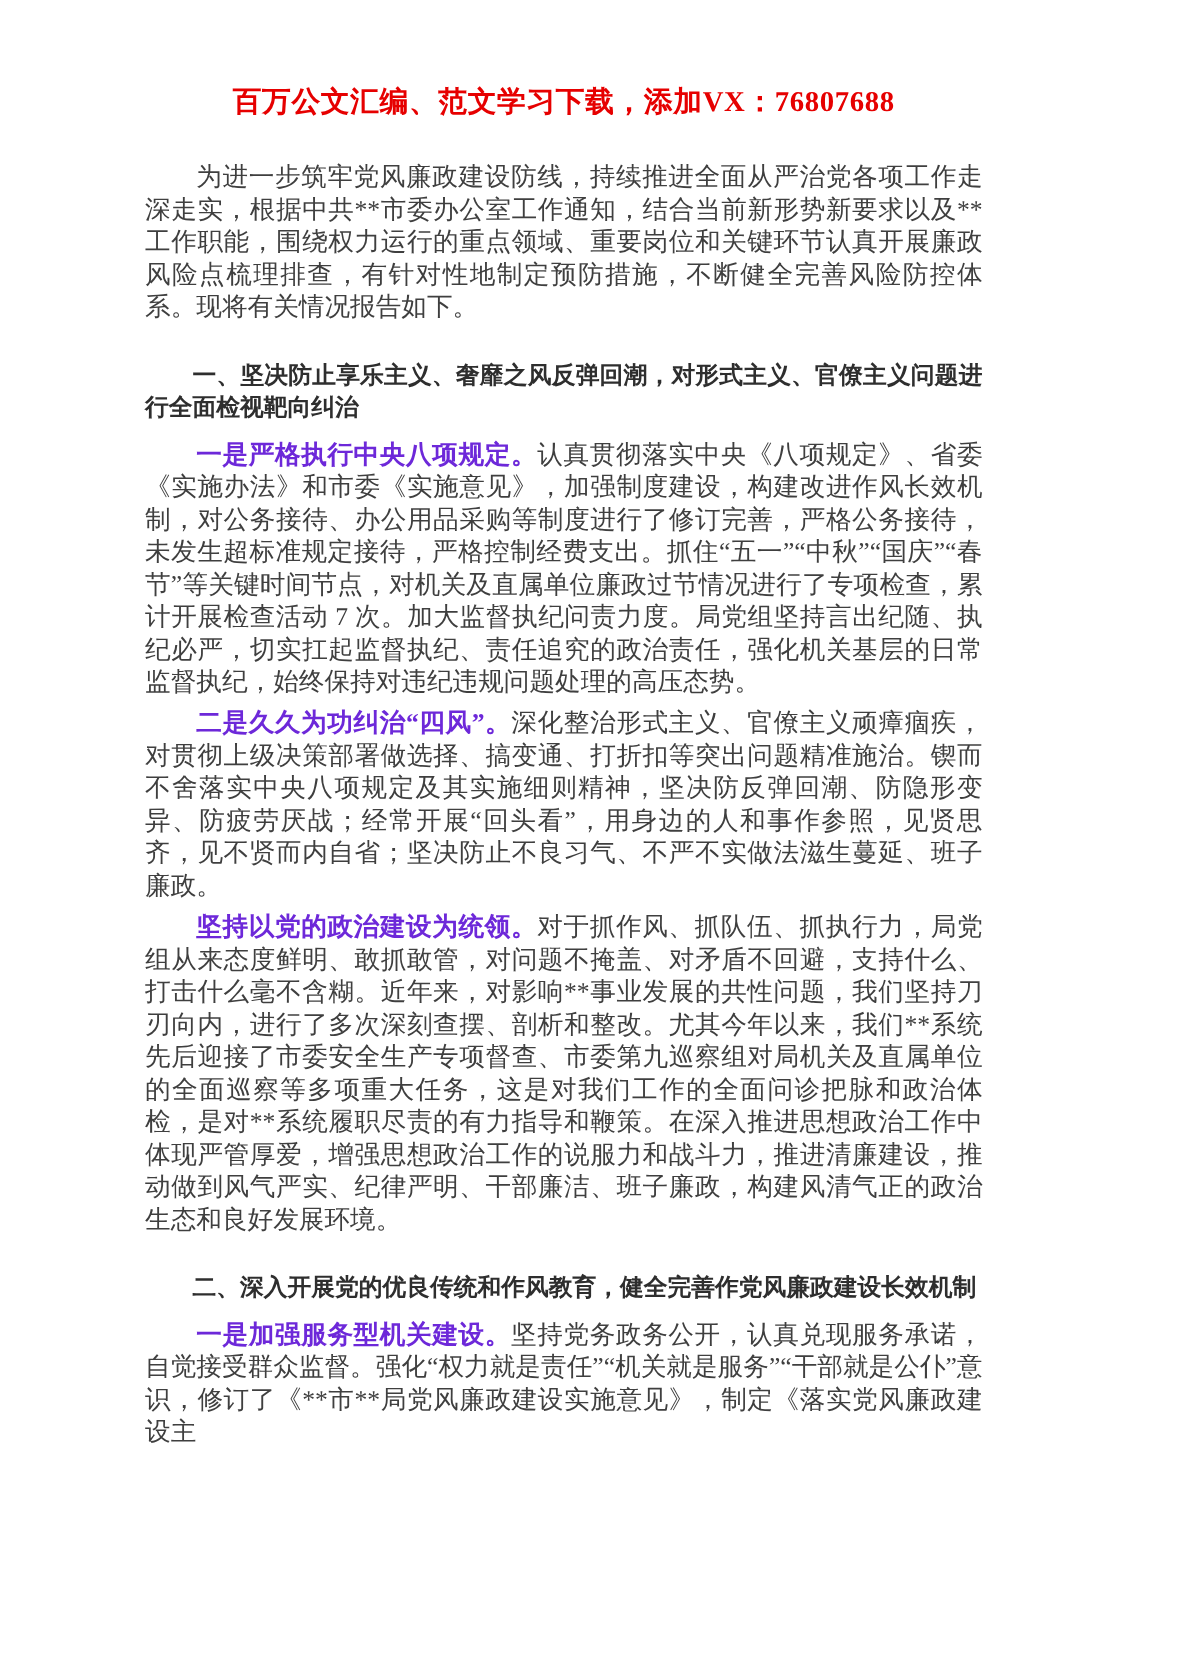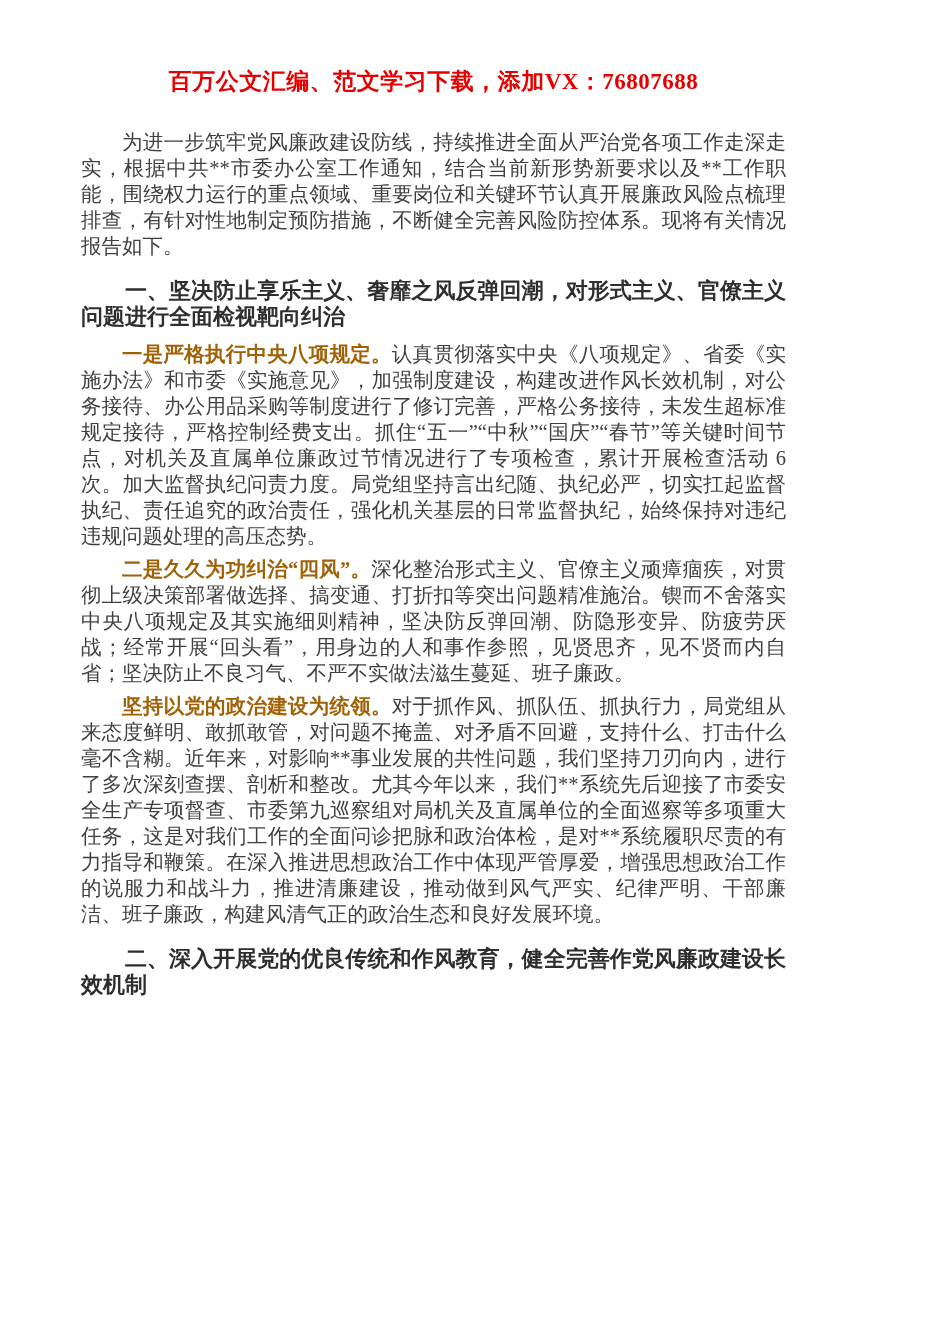--- a/index.html
+++ b/index.html
@@ -10,21 +10,21 @@
   body {
     width: 950px;
     height: 1344px;
     overflow: hidden;
     font-family: "Liberation Serif", "DejaVu Serif", serif;
   }
   .page {
     box-sizing: border-box;
     width: 914px;
     height: 1344px;
-    padding: 66px 128px 0 81px;
+    padding: 66px 128px 0 116px;
     background: #ffffff;
   }
   .promo-header {
     text-align: center;
     font-size: 23px;
     font-weight: bold;
     letter-spacing: 0.5px;
     margin-bottom: 32px;
     white-space: nowrap;
   }
@@ -34,37 +34,38 @@
     color: #3f3f3f;
     text-align: justify;
     text-justify: inter-ideograph;
   }
   .doc-body p, .doc-body h2 {
     margin: 4px 0 7px 0;
     text-indent: 2em;
     word-break: break-all;
   }
   .doc-body h2 {
-    font-size: 22px;
+    font-size: 19px;
     font-weight: bold;
     color: #2e2e2e;
-    margin: 19px 0 11px 0;
+    margin: 29px 0 11px 0;
     line-height: 26px;
   }
   .doc-body b {
     font-weight: bold;
-    color: #a16207;
+    color: #6d28d9;
   }
 </style>
 </head>
 <body>
 
 <div class="page">
   <div class="promo-header" style="color: rgb(230, 0, 0);">百万公文汇编、范文学习下载，添加VX：76807688</div>
   <div class="doc-body" style="color: rgb(63, 63, 63);">
       <p><span>为进一步筑牢党风廉政建设防线，持续推进全面从严治党各项工作走深走实，根据中共**市委办公室工作通知，结合当前新形势新要求以及**工作职能，围绕权力运行的重点领域、重要岗位和关键环节认真开展廉政风险点梳理排查，有针对性地制定预防措施，不断健全完善风险防控体系。现将有关情况报告如下。</span></p>
       <h2>一、坚决防止享乐主义、奢靡之风反弹回潮，对形式主义、官僚主义问题进行全面检视靶向纠治</h2>
-      <p><b>一是严格执行中央八项规定。</b><span>认真贯彻落实中央《八项规定》、省委《实施办法》和市委《实施意见》，加强制度建设，构建改进作风长效机制，对公务接待、办公用品采购等制度进行了修订完善，严格公务接待，未发生超标准规定接待，严格控制经费支出。抓住“五一”“中秋”“国庆”“春节”等关键时间节点，对机关及直属单位廉政过节情况进行了专项检查，累计开展检查活动 6 次。加大监督执纪问责力度。局党组坚持言出纪随、执纪必严，切实扛起监督执纪、责任追究的政治责任，强化机关基层的日常监督执纪，始终保持对违纪违规问题处理的高压态势。</span></p>
+      <p><b>一是严格执行中央八项规定。</b><span>认真贯彻落实中央《八项规定》、省委《实施办法》和市委《实施意见》，加强制度建设，构建改进作风长效机制，对公务接待、办公用品采购等制度进行了修订完善，严格公务接待，未发生超标准规定接待，严格控制经费支出。抓住“五一”“中秋”“国庆”“春节”等关键时间节点，对机关及直属单位廉政过节情况进行了专项检查，累计开展检查活动 7 次。加大监督执纪问责力度。局党组坚持言出纪随、执纪必严，切实扛起监督执纪、责任追究的政治责任，强化机关基层的日常监督执纪，始终保持对违纪违规问题处理的高压态势。</span></p>
       <p><b>二是久久为功纠治“四风”。</b><span>深化整治形式主义、官僚主义顽瘴痼疾，对贯彻上级决策部署做选择、搞变通、打折扣等突出问题精准施治。锲而不舍落实中央八项规定及其实施细则精神，坚决防反弹回潮、防隐形变异、防疲劳厌战；经常开展“回头看”，用身边的人和事作参照，见贤思齐，见不贤而内自省；坚决防止不良习气、不严不实做法滋生蔓延、班子廉政。</span></p>
       <p><b>坚持以党的政治建设为统领。</b><span>对于抓作风、抓队伍、抓执行力，局党组从来态度鲜明、敢抓敢管，对问题不掩盖、对矛盾不回避，支持什么、打击什么毫不含糊。近年来，对影响**事业发展的共性问题，我们坚持刀刃向内，进行了多次深刻查摆、剖析和整改。尤其今年以来，我们**系统先后迎接了市委安全生产专项督查、市委第九巡察组对局机关及直属单位的全面巡察等多项重大任务，这是对我们工作的全面问诊把脉和政治体检，是对**系统履职尽责的有力指导和鞭策。在深入推进思想政治工作中体现严管厚爱，增强思想政治工作的说服力和战斗力，推进清廉建设，推动做到风气严实、纪律严明、干部廉洁、班子廉政，构建风清气正的政治生态和良好发展环境。</span></p>
       <h2>二、深入开展党的优良传统和作风教育，健全完善作党风廉政建设长效机制</h2>
+      <p><b>一是加强服务型机关建设。</b><span>坚持党务政务公开，认真兑现服务承诺，自觉接受群众监督。强化“权力就是责任”“机关就是服务”“干部就是公仆”意识，修订了《**市**局党风廉政建设实施意见》，制定《落实党风廉政建设主</span></p>
     </div>
 </div>
 
 </body></html>

